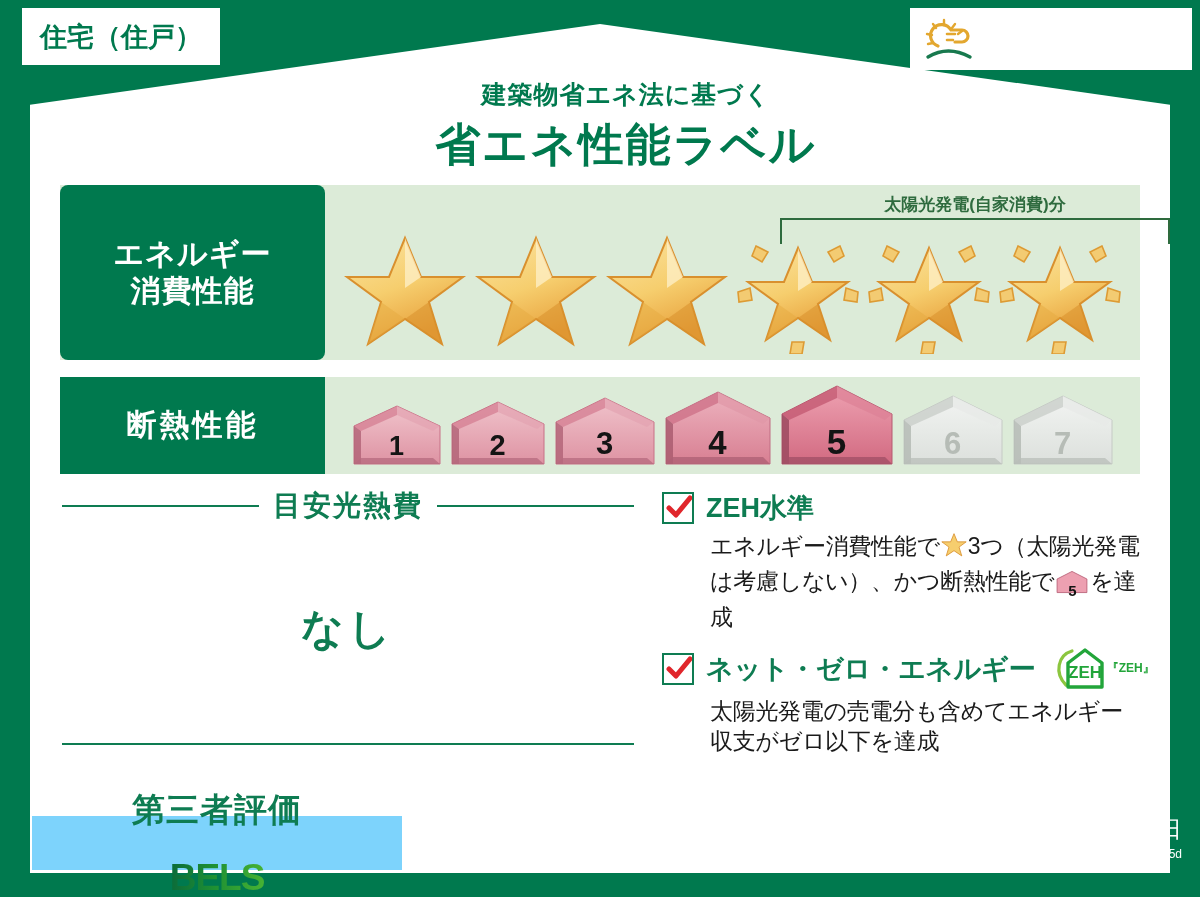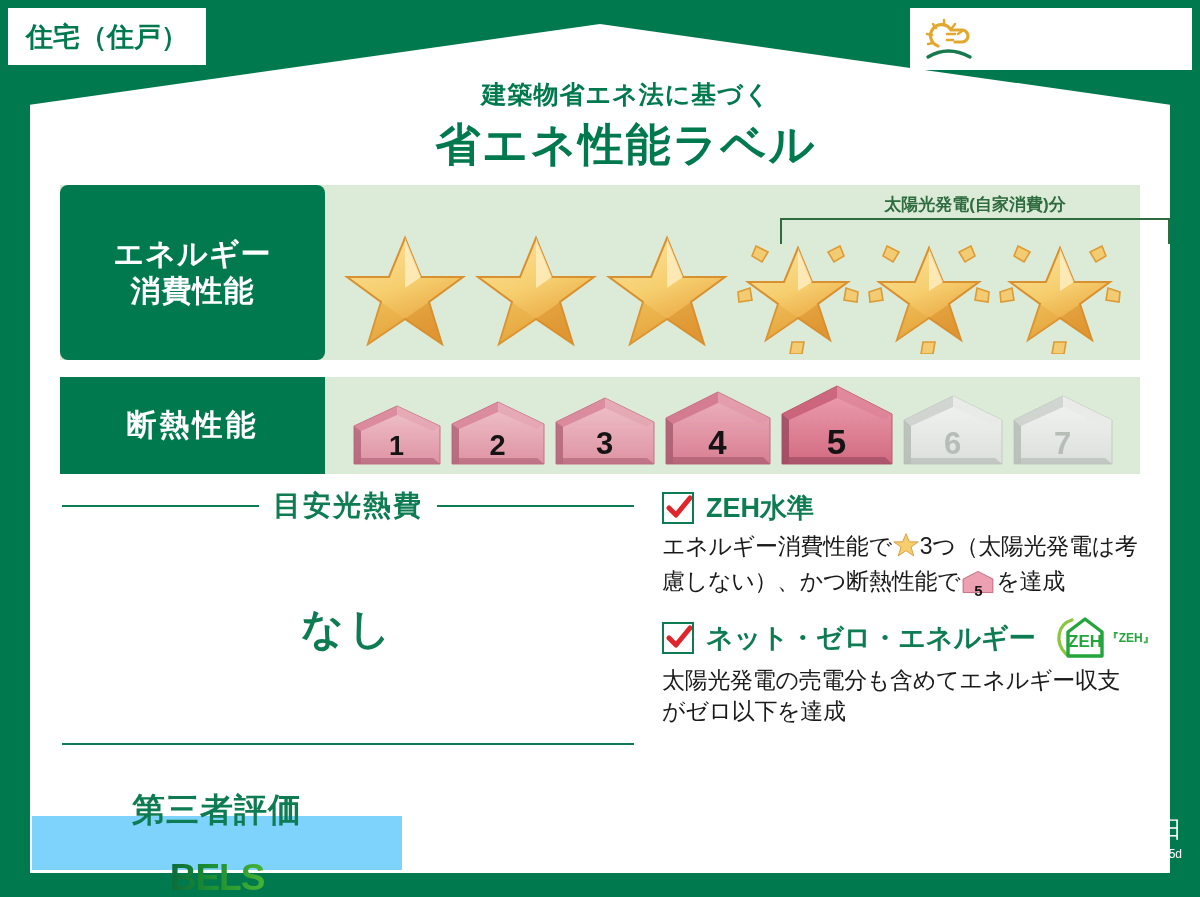--- a/index.html
+++ b/index.html
@@ -21,21 +21,21 @@
     position: absolute;
     left: 30px; top: 24px;
     width: 1140px; height: 849px;
     background: #ffffff;
     clip-path: polygon(0% 9.5%, 50% 0%, 100% 9.5%, 100% 100%, 0% 100%);
   }
 
   
   .badge-dwelling {
     position: absolute;
-    left: 8px; top: 8px;
+    left: 22px; top: 8px;
     width: 198px; height: 57px;
     background: #ffffff;
     display: flex; align-items: center; justify-content: center;
     color: #00794E;
     font-size: 27px; font-weight: bold;
     letter-spacing: 0px;
     z-index: 6;
   }
   .badge-renewable {
     position: absolute;
@@ -174,20 +174,21 @@
   .claim-title {
     color: #0E7C52; font-size: 27px; font-weight: bold; letter-spacing: 0px;
     white-space: nowrap;
   }
   .zeh-logo { margin-left: 4px; display: flex; align-items: center; gap: 3px; }
   .zeh-mark-text { color: #22A53A; font-size: 12px; font-weight: bold; }
   .claim-desc {
     margin-top: 5px;
     color: #1A1A1A; font-size: 23px; line-height: 1.33;
     letter-spacing: -0.3px;
+    margin-left: 48px;
   }
   .inline-star { vertical-align: -4px; margin: 0 1px; }
   .inline-house { vertical-align: -6px; margin: 0 2px; position: relative; display: inline-block; }
   .inline-house .ih-num {
     position: absolute; left: 0; right: 0; bottom: 1px;
     text-align: center; font-size: 15px; font-weight: bold; color: #141414;
   }
 
   
   .footer {

